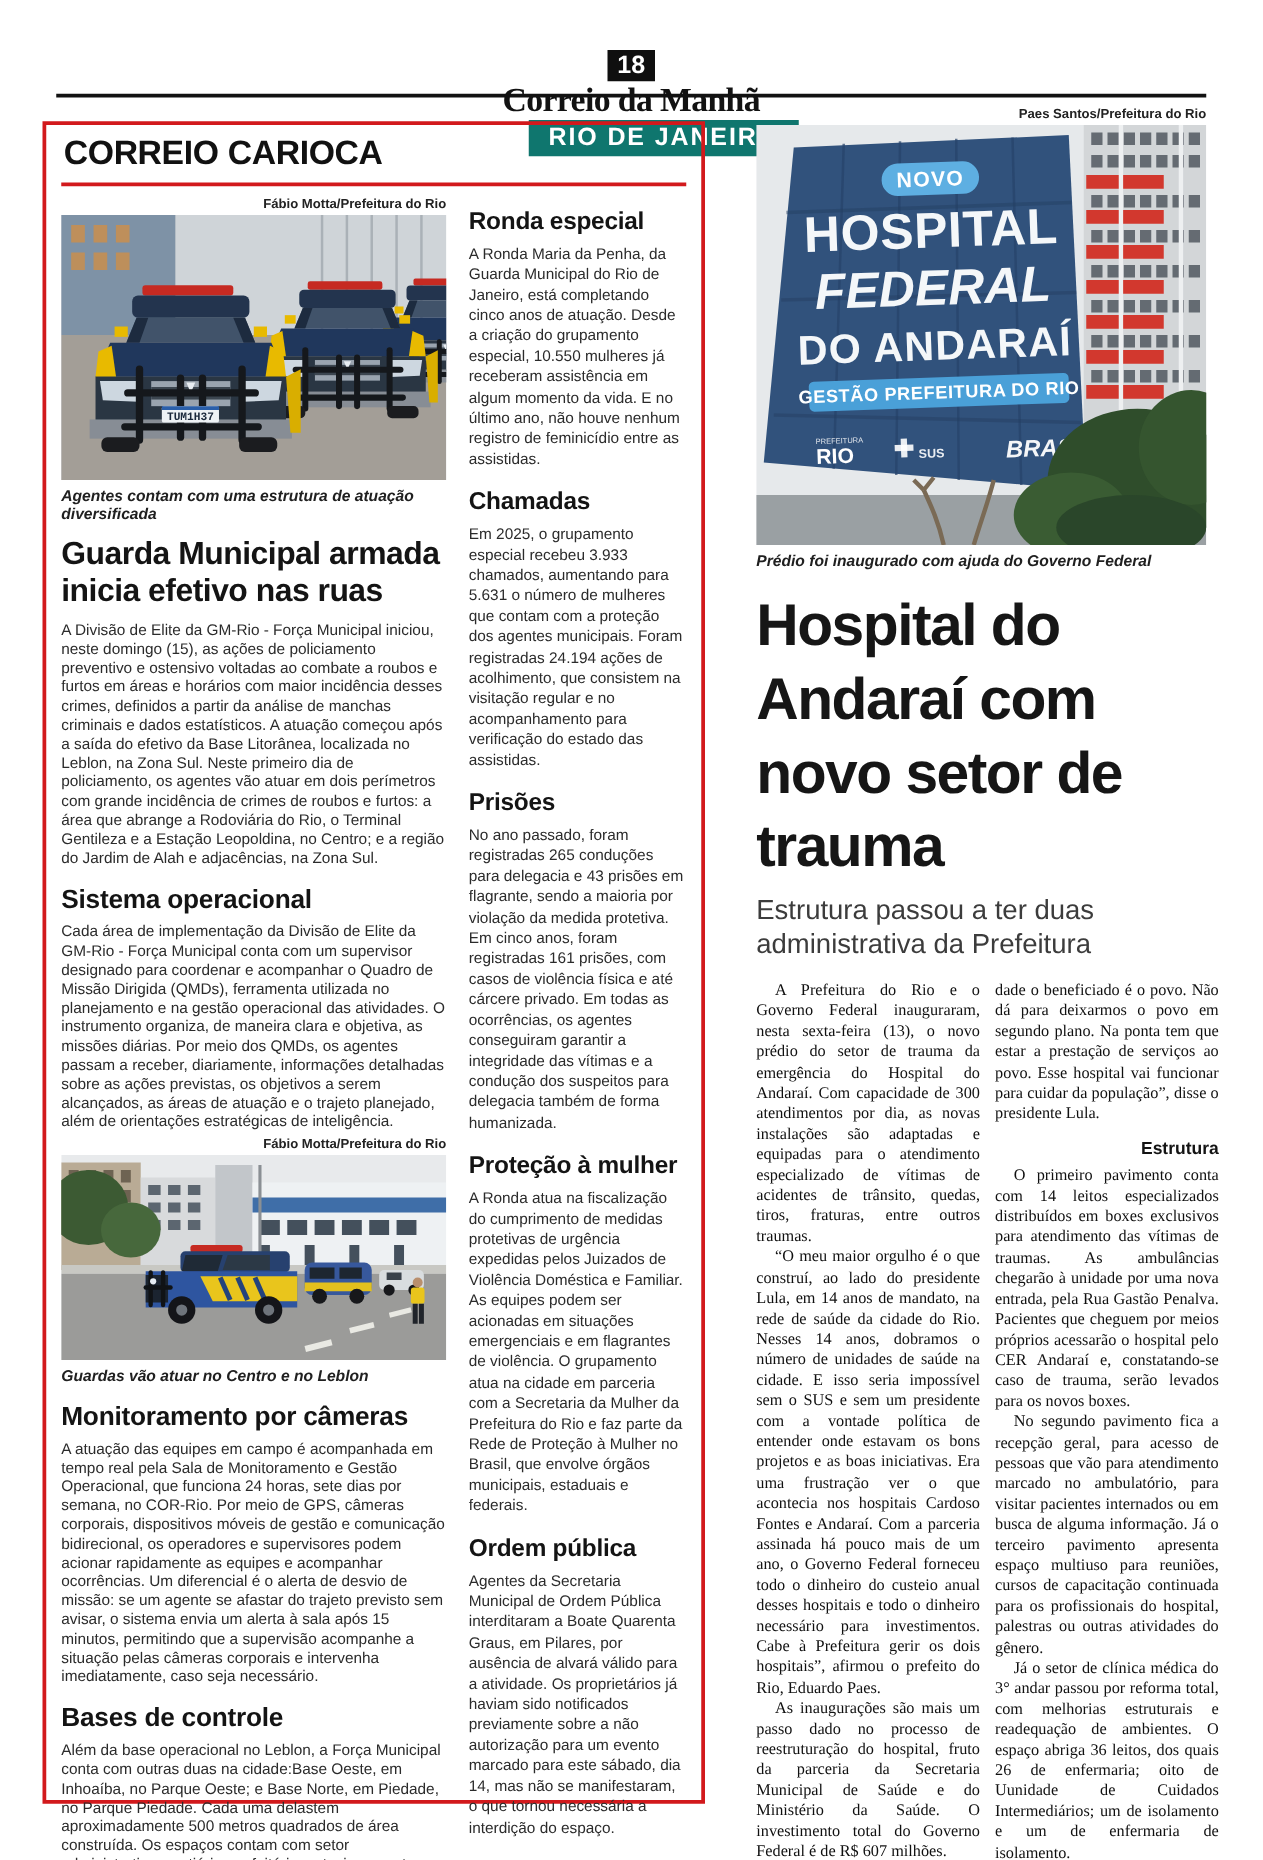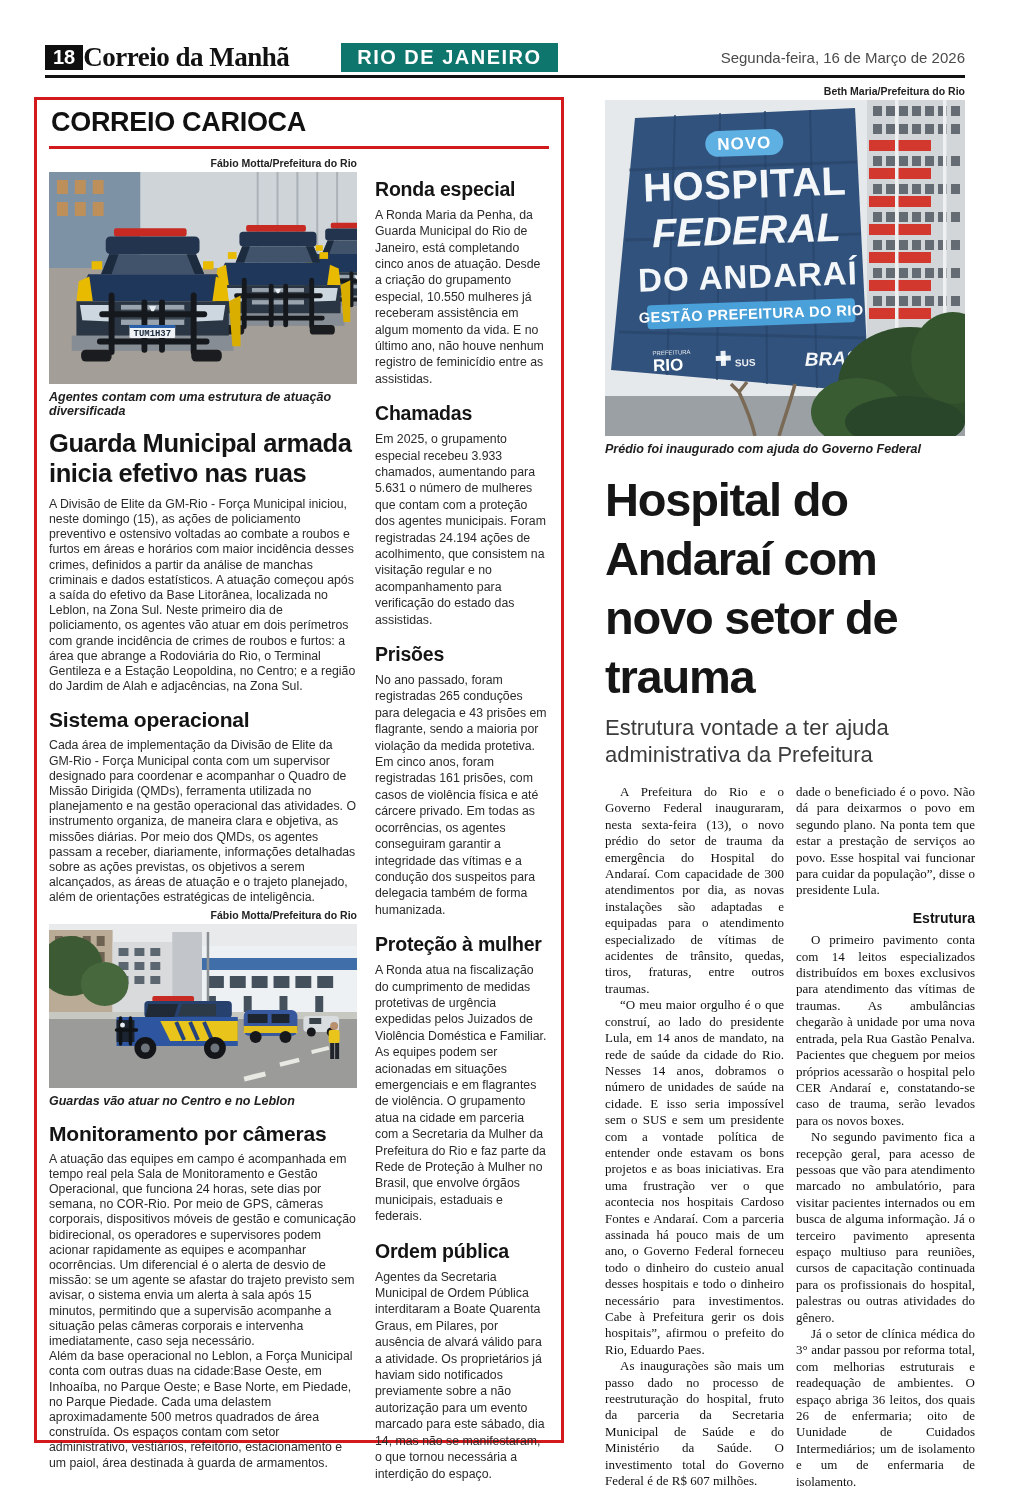--- a/index.html
+++ b/index.html
@@ -4,21 +4,21 @@
 <style>
   html,body{margin:0;padding:0;background:#ffffff;}
   body{
     width:1010px;height:1488px;position:relative;overflow:hidden;
     font-family:"Liberation Sans","DejaVu Sans",sans-serif;color:#1a1a1a;
     -webkit-font-smoothing:antialiased;
   }
   
   .header{
     position:absolute;left:45px;top:40px;width:920px;height:35px;
-    display:flex;align-items:center;border-bottom:3px solid #121212;
+    display:flex;align-items:center;border-bottom:3px solid #121212;flex-direction:column;
   }
   .pagenum{
     background:#0f0f0f;color:#fff;font-weight:700;font-size:20px;
     padding:2px 8px 3px;line-height:1;
   }
   .masthead{
     font-family:"Liberation Serif","DejaVu Serif",serif;font-weight:700;
     font-size:27px;letter-spacing:-0.5px;color:#121212;white-space:nowrap;
   }
   .sectionbox{
@@ -40,21 +40,21 @@
   .colL{width:308px;flex:0 0 308px;}
   .colM{width:172px;flex:0 0 172px;}
 
   .credit{font-size:10.5px;font-weight:700;color:#222;text-align:right;margin:3px 0 3px;}
   .photo{display:block;width:100%;}
   .cap{font-size:12.5px;font-weight:700;font-style:italic;color:#202020;margin:6px 0 2px;}
 
   .head1{font-size:25.5px;line-height:30px;font-weight:700;letter-spacing:-0.4px;margin:10px 0 9px;color:#141414;}
   .lh2{font-size:21px;font-weight:700;letter-spacing:-0.2px;margin:14px 0 6px;color:#141414;}
   .mh2{font-size:19.5px;font-weight:700;letter-spacing:-0.2px;margin:15px 0 6px;color:#141414;}
-  .colM .mh2:first-child{margin-top:24px;}
+  .colM .mh2:first-child{margin-top:12px;}
   .sb{font-size:12.3px;line-height:15.2px;color:#2b2b2b;margin:0;}
   .colM .sb{font-size:12.3px;line-height:16.4px;}
 
   
   .right{position:absolute;left:605px;top:82px;width:360px;}
   .head-big{
     font-size:47px;line-height:59px;font-weight:700;letter-spacing:-1.2px;
     color:#161616;margin:14px 0 8px;width:345px;
   }
   .deck{font-size:22px;line-height:27px;color:#3c3c3c;margin:0 0 16px;width:345px;}
@@ -256,20 +256,21 @@
           <rect x="283" y="119" width="4" height="16" fill="#20242a"></rect>
           <rect x="288" y="119" width="4" height="16" fill="#20242a"></rect>
         </g>
       </svg>
 
       <div class="cap">Guardas vão atuar no Centro e no Leblon</div>
 
       <div class="lh2">Monitoramento por câmeras</div>
       <p class="sb">A atuação das equipes em campo é acompanhada em tempo real pela Sala de Monitoramento e Gestão Operacional, que funciona 24 horas, sete dias por semana, no COR-Rio. Por meio de GPS, câmeras corporais, dispositivos móveis de gestão e comunicação bidirecional, os operadores e supervisores podem acionar rapidamente as equipes e acompanhar ocorrências. Um diferencial é o alerta de desvio de missão: se um agente se afastar do trajeto previsto sem avisar, o sistema envia um alerta à sala após 15 minutos, permitindo que a supervisão acompanhe a situação pelas câmeras corporais e intervenha imediatamente, caso seja necessário.</p>
 
+      <div class="lh2">Bases de controle</div>
       <p class="sb">Além da base operacional no Leblon, a Força Municipal conta com outras duas na cidade:Base Oeste, em Inhoaíba, no Parque Oeste; e Base Norte, em Piedade, no Parque Piedade. Cada uma delastem aproximadamente 500 metros quadrados de área construída. Os espaços contam com setor administrativo, vestiários, refeitório, estacionamento e um paiol, área destinada à guarda de armamentos.</p>
     </div>
 
     <div class="colM">
       <div class="mh2">Ronda especial</div>
       <p class="sb">A Ronda Maria da Penha, da Guarda Municipal do Rio de Janeiro, está completando cinco anos de atuação. Desde a criação do grupamento especial, 10.550 mulheres já receberam assistência em algum momento da vida. E no último ano, não houve nenhum registro de feminicídio entre as assistidas.</p>
 
       <div class="mh2">Chamadas</div>
       <p class="sb">Em 2025, o grupamento especial recebeu 3.933 chamados, aumentando para 5.631 o número de mulheres que contam com a proteção dos agentes municipais. Foram registradas 24.194 ações de acolhimento, que consistem na visitação regular e no acompanhamento para verificação do estado das assistidas.</p>
 
@@ -282,21 +283,21 @@
       <div class="mh2">Ordem pública</div>
       <p class="sb">Agentes da Secretaria Municipal de Ordem Pública interditaram a Boate Quarenta Graus, em Pilares, por ausência de alvará válido para a atividade. Os proprietários já haviam sido notificados previamente sobre a não autorização para um evento marcado para este sábado, dia 14, mas não se manifestaram, o que tornou necessária a interdição do espaço.</p>
 
       <div class="mh2">Fisclaização</div>
 
     </div>
   </div>
 </div>
 
 <div class="right">
-  <div class="credit">Beth Maria/Prefeitura do Rio</div>
+  <div class="credit">Paes Santos/Prefeitura do Rio</div>
 
   <svg class="photo" width="360" height="336" viewBox="0 0 360 336" preserveAspectRatio="none">
     <rect x="0" y="0" width="360" height="336" fill="#e6e9eb"></rect>
 
     <g>
       <rect x="262" y="0" width="98" height="276" fill="#d3d6d8"></rect>
       <g fill="#596068" opacity="0.9">
         <rect x="268" y="6" width="9" height="10"></rect>
           <rect x="281" y="6" width="9" height="10"></rect>
           <rect x="294" y="6" width="9" height="10"></rect>
@@ -412,21 +413,21 @@
       <ellipse cx="305" cy="285" rx="72" ry="58" fill="#2f4d2b"></ellipse>
       <ellipse cx="252" cy="312" rx="46" ry="34" fill="#3a5c33"></ellipse>
       <ellipse cx="348" cy="258" rx="42" ry="46" fill="#35552f"></ellipse>
       <ellipse cx="300" cy="322" rx="60" ry="26" fill="#2a462a"></ellipse>
     </g>
   </svg>
 
   <div class="cap">Prédio foi inaugurado com ajuda do Governo Federal</div>
 
   <div class="head-big">Hospital do Andaraí com novo setor de trauma</div>
-  <div class="deck">Estrutura vontade a ter ajuda administrativa da Prefeitura</div>
+  <div class="deck">Estrutura passou a ter duas administrativa da Prefeitura</div>
 
   <div class="serifcols">
     <div class="scol" lang="pt-BR">
       <p class="sp">A Prefeitura do Rio e o Governo Federal inauguraram, nesta sexta-feira (13), o novo prédio do setor de trauma da emergência do Hospital do Andaraí. Com capacidade de 300 atendimentos por dia, as novas instalações são adaptadas e equipadas para o atendimento especializado de vítimas de acidentes de trânsito, quedas, tiros, fraturas, entre outros traumas.</p>
       <p class="sp">“O meu maior orgulho é o que construí, ao lado do presidente Lula, em 14 anos de mandato, na rede de saúde da cidade do Rio. Nesses 14 anos, dobramos o número de unidades de saúde na cidade. E isso seria impossível sem o SUS e sem um presidente com a vontade política de entender onde estavam os bons projetos e as boas iniciativas. Era uma frustração ver o que acontecia nos hospitais Cardoso Fontes e Andaraí. Com a parceria assinada há pouco mais de um ano, o Governo Federal forneceu todo o dinheiro do custeio anual desses hospitais e todo o dinheiro necessário para investimentos. Cabe à Prefeitura gerir os dois hospitais”, afirmou o prefeito do Rio, Eduardo Paes.</p>
       <p class="sp">As inaugurações são mais um passo dado no processo de reestruturação do hospital, fruto da parceria da Secretaria Municipal de Saúde e do Ministério da Saúde. O investimento total do Governo Federal é de R$ 607 milhões.</p>
 
     </div>
     <div class="scol" lang="pt-BR">
       <p class="sp noind">dade o beneficiado é o povo. Não dá para deixarmos o povo em segundo plano. Na ponta tem que estar a prestação de serviços ao povo. Esse hospital vai funcionar para cuidar da população”, disse o presidente Lula.</p>

